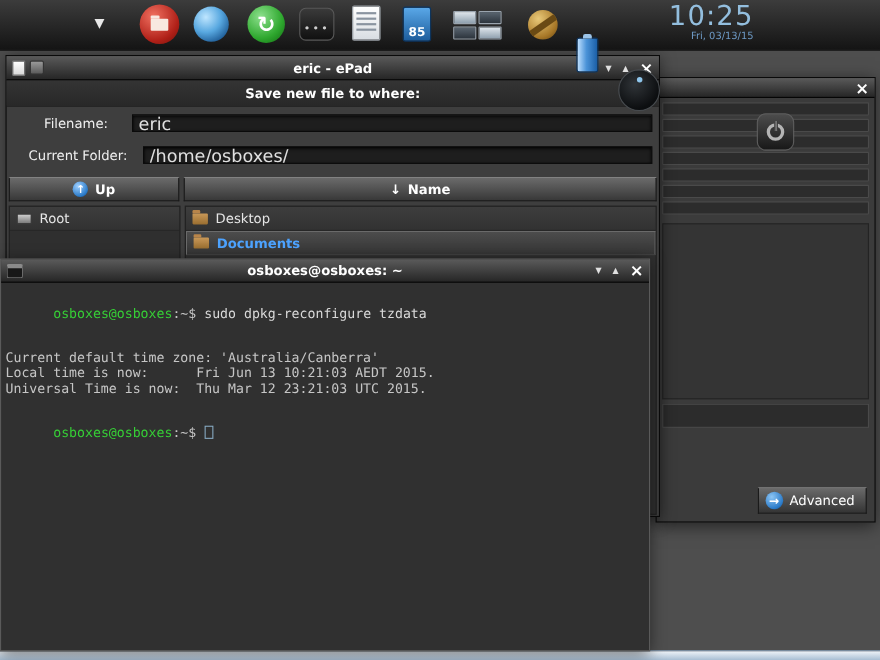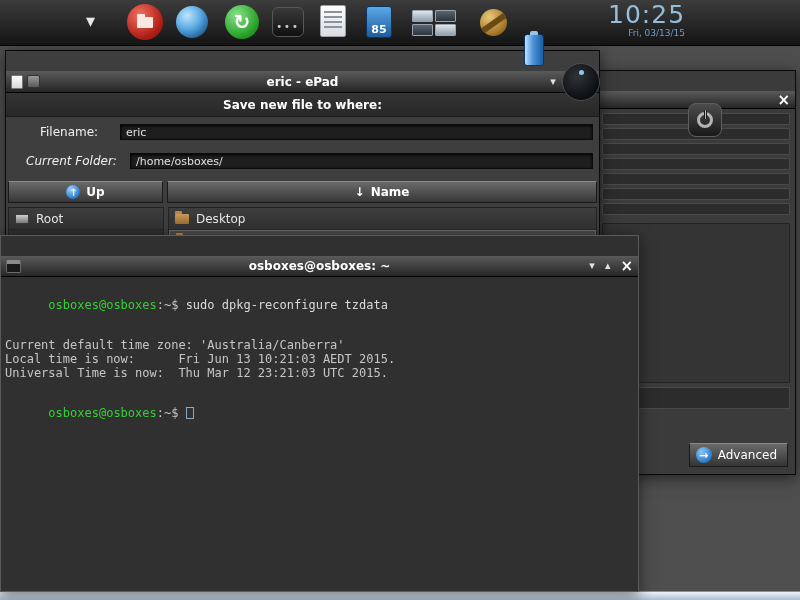--- a/index.html
+++ b/index.html
@@ -36,40 +36,40 @@
   .clock-time { font-size:25px; color:#93bede; letter-spacing:1px; line-height:26px; }
   .clock-date { font-size:9px; color:#6f9cc8; text-align:right; }
   .ic-power { width:34px; height:34px; border-radius:8px; background:linear-gradient(#4c4c4c,#181818); border:1px solid #5e5e5e;
     display:flex; align-items:center; justify-content:center; position:relative; }
   .ic-power .ring { width:16px; height:16px; border:3px solid #b4b4b4; border-radius:50%; }
   .ic-power .bar { position:absolute; top:6px; left:15px; width:3px; height:9px; background:#b4b4b4; border-left:1px solid #181818; border-right:1px solid #181818; }
 
   
   .win { position:absolute; border:1px solid #0a0a0a; box-shadow:0 3px 14px rgba(0,0,0,.55); }
   .titlebar { height:22px; background:linear-gradient(#5a5a5a,#262626); border-bottom:1px solid #000;
-    display:flex; align-items:center; padding:0 5px; position:relative;margin-top:20px; }
+    display:flex; align-items:center; padding:0 5px; position:relative; }
   .tb-title { position:absolute; left:0; right:0; text-align:center; color:#fff; font-size:12px; font-weight:bold; pointer-events:none; }
   .tb-left { display:flex; gap:4px; align-items:center; z-index:1; }
   .tb-right { margin-left:auto; display:flex; gap:10px; align-items:center; z-index:1; }
   .tb-ctl { color:#e0e0e0; font-size:11px; font-weight:bold; line-height:14px; cursor:default; }
   .tb-ctl.close { font-size:15px; color:#fff; }
   .mini-doc { width:12px; height:14px; background:linear-gradient(#fff,#d8d8d8); border:1px solid #777; border-radius:1px; }
   .mini-gray { width:13px; height:13px; background:linear-gradient(#9a9a9a,#5a5a5a); border:1px solid #333; border-radius:2px; }
   .mini-term { width:15px; height:13px; background:#181818; border:1px solid #6a6a6a; border-radius:2px; border-top:4px solid #8a8a8a; }
 
   
   #epad { left:5px; top:50px; width:595px; height:420px; background:#3e3e3e; z-index:20; }
   .epad-header { height:24px; background:linear-gradient(#343434,#282828); border-bottom:1px solid #1c1c1c;
     color:#fff; font-size:12px; font-weight:bold; display:flex; align-items:center; justify-content:center; }
   .form-row { display:flex; align-items:center; padding:14px 6px; }
   .form-row.r1 { height:30px; } .form-row.r2 { height:28px; }
   .form-label { color:#f0f0f0; font-size:12px; width:108px; padding-left:28px; }
-  .form-row.r2 .form-label { padding-left:14px; width:118px;font-style:italic; }
+  .form-row.r2 .form-label { padding-left:14px; width:118px; }
   .text-input { flex:1; height:16px; background:#1e1e1e; border:1px solid #0a0a0a; box-shadow:inset 0 1px 3px #000;
-    color:#e0e0e0; font-size:11px; font-family:"DejaVu Sans", sans-serif; padding:0 5px; }
+    color:#e0e0e0; font-size:16px; font-family:"DejaVu Sans", sans-serif; padding:0 5px; }
   .btn-row { display:flex; gap:4px; padding:6px 2px 2px 2px; }
   .gbtn { height:22px; background:linear-gradient(#6a6a6a,#383838); border:1px solid #1a1a1a; border-top-color:#8a8a8a;
     color:#fff; font-size:12px; font-weight:bold; display:flex; align-items:center; justify-content:center; gap:6px; }
   .btn-up { width:155px; }
   .btn-name { flex:1; }
   .up-circ { width:14px; height:14px; border-radius:50%; background:radial-gradient(circle at 35% 30%, #9fd0ff, #2a7ac8 70%, #0c3e78);
     color:#fff; font-size:10px; font-weight:bold; display:flex; align-items:center; justify-content:center; }
   .lists { display:flex; gap:4px; padding:2px; height:285px; }
   .pane { background:#2f2f2f; border:1px solid #222; overflow:hidden; }
   .pane.places { width:156px; }
@@ -88,21 +88,21 @@
   .srow { height:12px; background:#2c2c2c; border:1px solid #4a4a4a; border-radius:1px; }
   .spanel { margin:4px 5px; height:160px; background:#343434; border:1px solid #232323; }
   .srow-wide { margin:4px 5px; height:22px; background:#2c2c2c; border:1px solid #4a4a4a; }
   .btn-advanced { position:absolute; right:7px; bottom:7px; height:24px; padding:0 10px 0 6px;
     background:linear-gradient(#6a6a6a,#343434); border:1px solid #1a1a1a; border-top-color:#8a8a8a;
     color:#fff; font-size:12px; display:flex; align-items:center; gap:6px; }
   .adv-circ { width:16px; height:16px; border-radius:50%; background:radial-gradient(circle at 35% 30%, #8ec6f4, #2a7ac8 70%, #0c3e78);
     color:#fff; font-size:11px; font-weight:bold; display:flex; align-items:center; justify-content:center; }
 
   
-  #terminal { left:0px; top:235px; width:639px; height:357px; background:#303030; z-index:30; border-color:#5a5a5a; }
+  #terminal { left:0px; top:235px; width:591px; height:357px; background:#303030; z-index:30; border-color:#5a5a5a; }
   #terminal .titlebar { height:21px; }
   .term-body { padding:8px 4px; font-family:"DejaVu Sans Mono", monospace; font-size:12px; font-weight:normal;
     line-height:13.6px; color:#c6c6c6; }
   .tline { white-space:pre; min-height:13.6px; }
   .p-green { color:#36cf36; }
   .p-gray { color:#c6c6c6; }
   .cmd { color:#dadada; }
   .cursor { display:inline-block; width:8px; height:12px; border:1px solid #86a8c0; vertical-align:-2px; }
 
   

